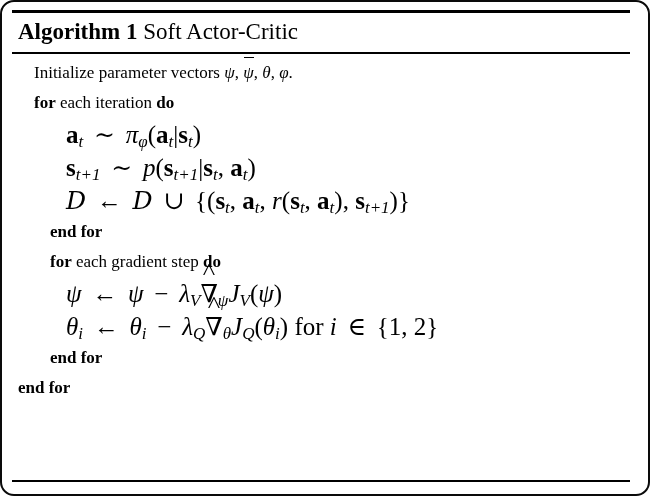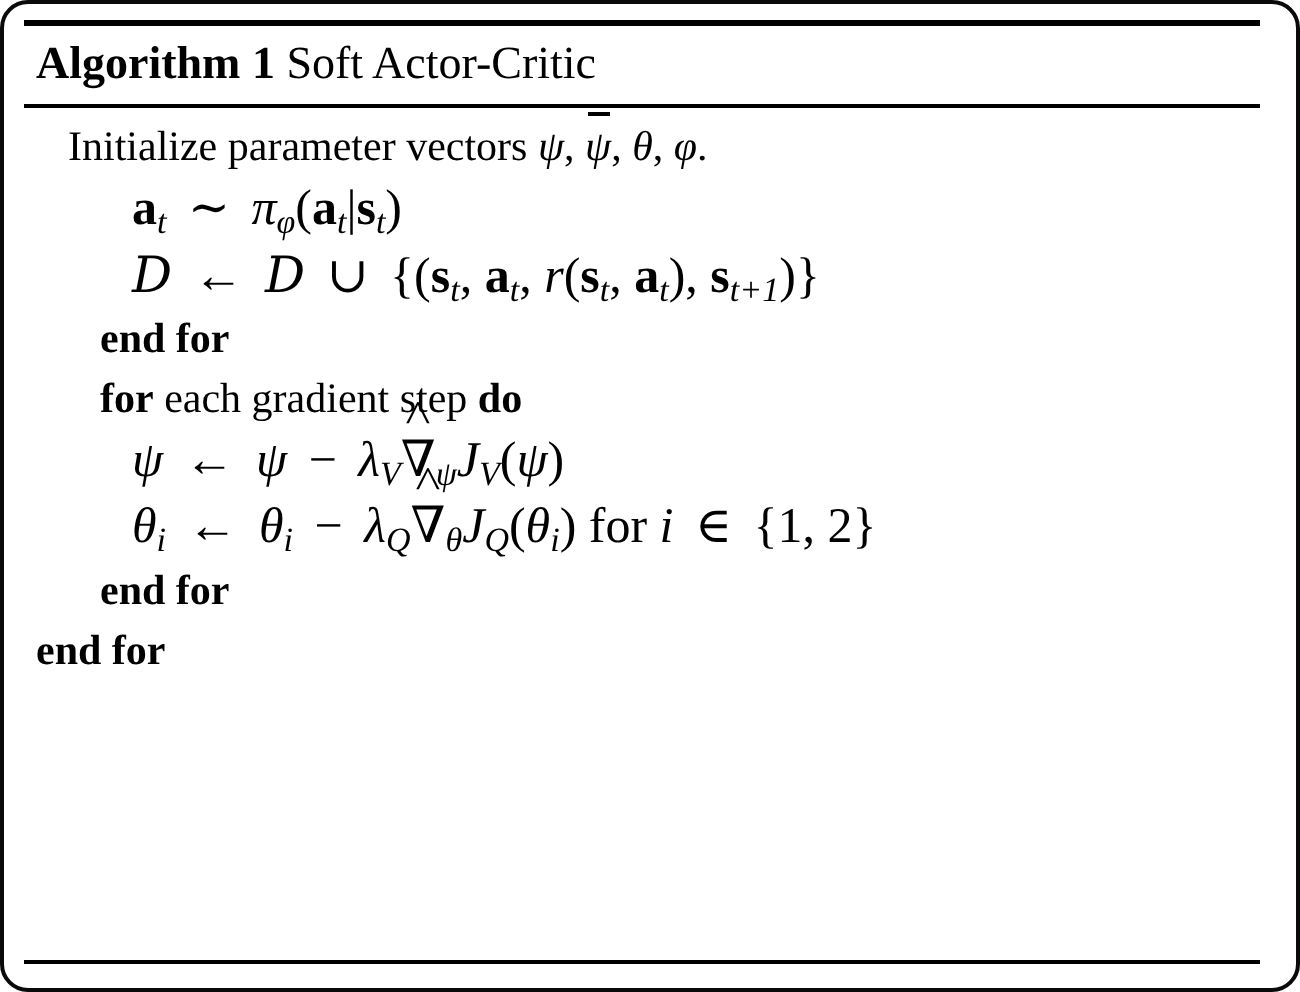--- a/index.html
+++ b/index.html
@@ -50,21 +50,21 @@
     padding: 3px 0 2px 6px;
     white-space: nowrap;
   }
   .algo-title .kw {
     font-weight: bold;
   }
   .body {
     padding-top: 4px;
   }
   .line {
-    font-size: 21px;
+    font-size: 17px;
     line-height: 30px;
     height: 30px;
     white-space: nowrap;
   }
   .ind1 { padding-left: 22px; }
   .ind2 { padding-left: 38px; }
   .ind3 { padding-left: 54px; }
   .ind0 { padding-left: 6px; }
   .kw { font-weight: bold; }
   .mathline {
@@ -141,28 +141,39 @@
     <div class="body">
 
       <div class="line ind1">
         <span>Initialize parameter vectors</span>
         <span class="mi">ψ</span><span>,</span>
         <span class="mi ovbar">ψ</span><span>,</span>
         <span class="mi">θ</span><span>,</span>
         <span class="mi">φ</span><span>.</span>
       </div>
 
+      <div class="line ind1">
+        <span class="kw">for</span>
+        <span>each iteration</span>
+        <span class="kw">do</span>
+      </div>
 
 
       <div class="mathline ind3">
         <span class="mb">a</span><span class="sub">t</span>
         <span class="op">∼</span>
         <span class="mi">π</span><span class="sub">φ</span><span>(</span><span class="mb">a</span><span class="sub">t</span><span>|</span><span class="mb">s</span><span class="sub">t</span><span>)</span>
       </div>
 
+      <div class="mathline ind3">
+        <span class="mb">s</span><span class="sub">t+1</span>
+        <span class="op">∼</span>
+        <span class="mi">p</span><span>(</span><span class="mb">s</span><span class="sub">t+1</span><span>|</span><span class="mb">s</span><span class="sub">t</span><span>,</span>
+        <span class="mb">a</span><span class="sub">t</span><span>)</span>
+      </div>
 
       <div class="mathline ind3">
         <span class="cal">D</span>
         <span class="op">←</span>
         <span class="cal">D</span>
         <span class="op">∪</span>
         <span>{</span><span>(</span><span class="mb">s</span><span class="sub">t</span><span>,</span>
         <span class="mb">a</span><span class="sub">t</span><span>,</span>
         <span class="mi">r</span><span>(</span><span class="mb">s</span><span class="sub">t</span><span>,</span>
         <span class="mb">a</span><span class="sub">t</span><span>)</span><span>,</span>

